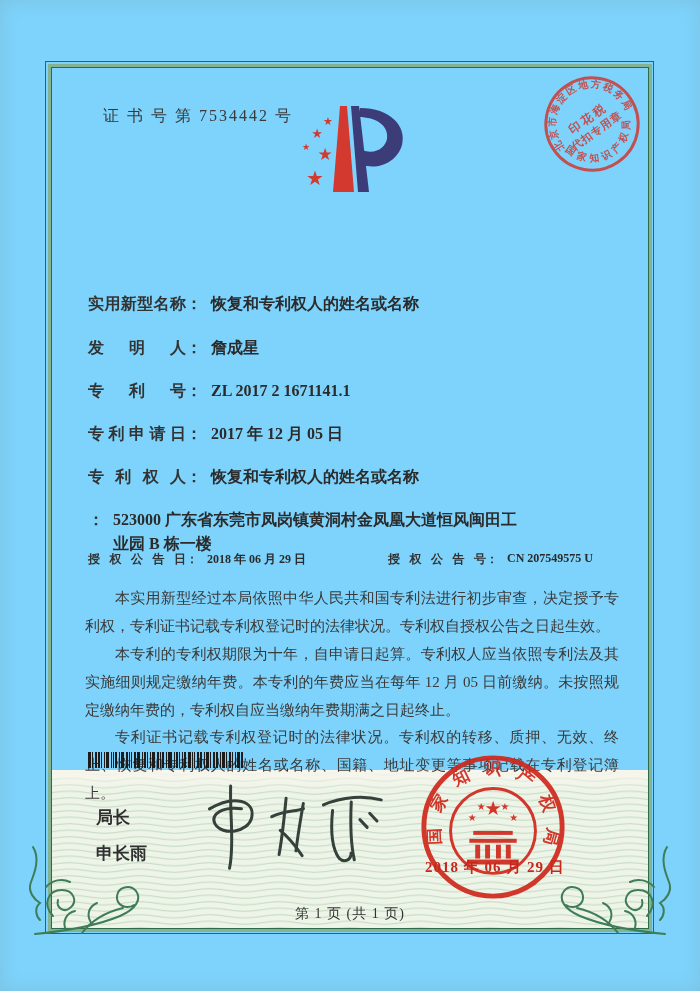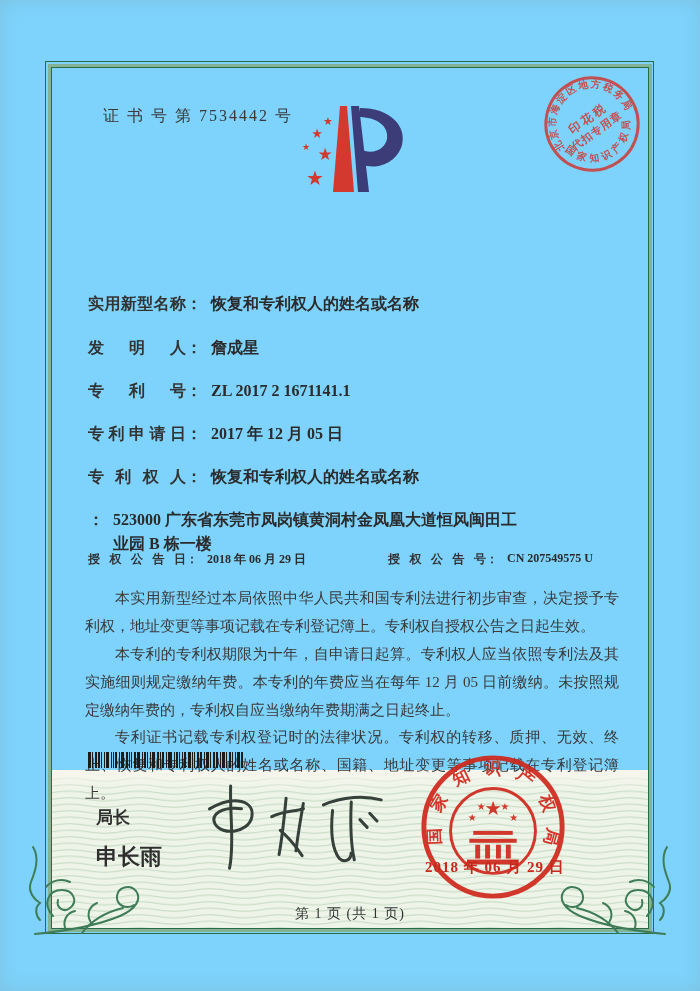--- a/index.html
+++ b/index.html
@@ -34,21 +34,21 @@
   .grant-left{position:absolute;left:88px;top:551px;z-index:2;font-size:12px;
     font-weight:600;display:flex;}
   .grant-right{position:absolute;left:388px;top:551px;z-index:2;font-size:12px;
     font-weight:600;display:flex;}
   .paras{position:absolute;left:85px;top:585px;width:534px;z-index:2;}
   .paras p{margin:0;font-size:15px;line-height:1.86;text-indent:2em;
     text-align:justify;color:#3a3a3a;}
   .barcode{position:absolute;left:88px;top:752px;z-index:2;}
   .director-title{position:absolute;left:96px;top:806px;z-index:2;font-size:17px;
     font-weight:700;color:#2f2f2f;}
-  .director-name{position:absolute;left:96px;top:842px;z-index:2;font-size:22px;
+  .director-name{position:absolute;left:96px;top:842px;z-index:2;font-size:17px;
     font-weight:700;color:#2f2f2f;}
   .signature{position:absolute;left:192px;top:776px;z-index:2;transform:rotate(-2deg);}
   .seal{position:absolute;left:414px;top:746px;z-index:2;opacity:.92;}
   .seal-date{position:absolute;left:425px;top:858px;z-index:3;font-size:15px;
     font-weight:700;color:#c8281c;letter-spacing:1px;}
   .footer{position:absolute;left:0;right:0;top:905px;text-align:center;z-index:2;
     font-size:14px;color:#333;letter-spacing:1px;}
   .tax-stamp{position:absolute;left:538px;top:70px;z-index:2;
     transform:rotate(-35deg);opacity:.85;}
   .flourish{position:absolute;z-index:4;pointer-events:none;}
@@ -166,21 +166,21 @@
       <span class="colon">：</span>
     <span class="fvalue">2018 年 06 月 29 日</span>
   </div>
   <div class="grant-right">
     <span class="flabel">授权公告号</span>
       <span class="colon">：</span>
     <span class="fvalue">CN 207549575 U</span>
   </div>
 
   <div class="paras">
-    <p>本实用新型经过本局依照中华人民共和国专利法进行初步审查，决定授予专利权，地址变更等事项记载在专利登记簿上。专利权自授权公告之日起生效。</p>
+    <p>本实用新型经过本局依照中华人民共和国专利法进行初步审查，决定授予专利权，专利证书记载专利权登记时的法律状况。专利权自授权公告之日起生效。</p>
     <p>本专利的专利权期限为十年，自申请日起算。专利权人应当依照专利法及其实施细则规定缴纳年费。本专利的年费应当在每年 12 月 05 日前缴纳。未按照规定缴纳年费的，专利权自应当缴纳年费期满之日起终止。</p>
     <p>专利证书记载专利权登记时的法律状况。专利权的转移、质押、无效、终止、恢复和专利权人的姓名或名称、国籍、地址变更等事项记载在专利登记簿上。</p>
   </div>
 
   <svg class="barcode" width="182" height="16">
     <g id="barcode-bars">
         <rect x="0" y="0" width="3" height="16" fill="#1c1c1c"></rect>
         <rect x="4" y="0" width="1" height="16" fill="#1c1c1c"></rect>
         <rect x="7" y="0" width="2" height="16" fill="#1c1c1c"></rect>
         <rect x="10" y="0" width="2" height="16" fill="#1c1c1c"></rect>

